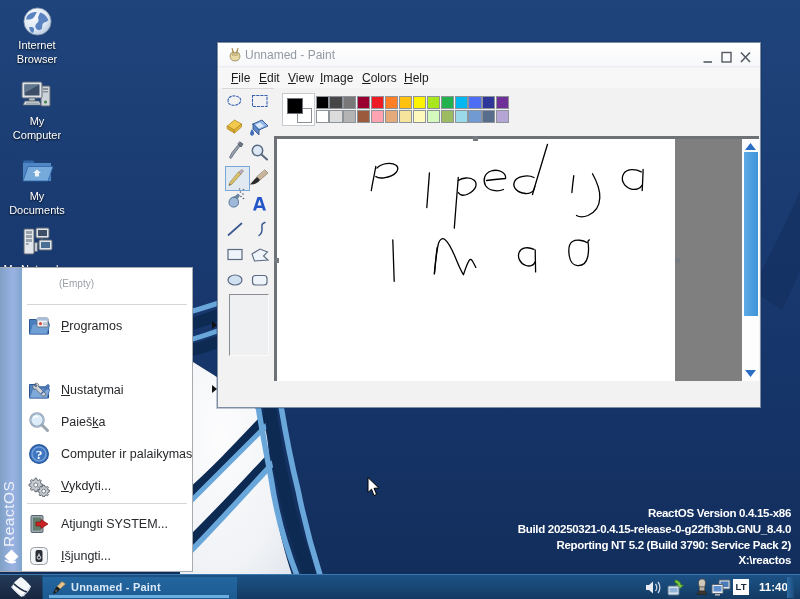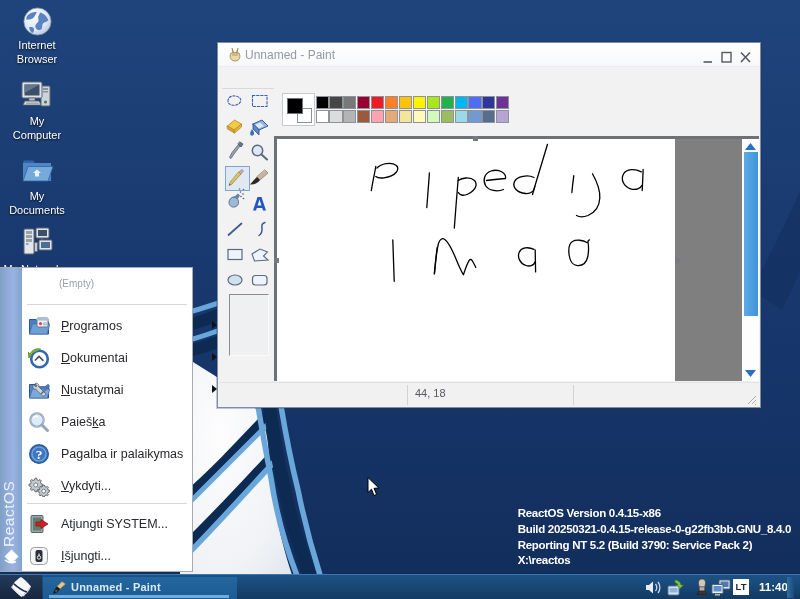--- a/index.html
+++ b/index.html
@@ -1,18 +1,18 @@
 <!DOCTYPE html>
 <html><head><meta charset="utf-8">
 <style>
 *{margin:0;padding:0;box-sizing:border-box}
 html,body{width:800px;height:599px;overflow:hidden;font-family:"Liberation Sans",sans-serif;position:relative;background:#16356b}
 .abs{position:absolute}
 #wall{left:0;top:0}
-#ver{right:9px;top:506px;text-align:left;color:#fff;font-size:11.5px;font-weight:bold;line-height:15.8px;letter-spacing:-0.3px}
+#ver{right:9px;top:506px;text-align:right;color:#fff;font-size:11.5px;font-weight:bold;line-height:15.8px;letter-spacing:-0.3px}
 .dicon{left:0;width:74px;text-align:center;color:#fff;font-size:11px;line-height:13.5px;text-shadow:0 1px 2px rgba(0,0,0,.85)}
 .dicon svg{display:block;margin:0 auto 3px auto}
 .sw{width:13.2px;height:13.4px;border:1px solid #8e9399}
 .mrow{position:absolute;left:0;width:224px;height:32px}
 .mrow .ic{position:absolute;left:28px;top:5px}
 .mrow .lb{position:absolute;left:61px;top:9px;font-size:12.5px;color:#26282b}
 .mrow .ar{position:absolute;right:7px;top:11px;width:0;height:0;border-left:5px solid #111;border-top:4.5px solid transparent;border-bottom:4.5px solid transparent}
 </style></head><body>
 <svg id="wall" class="abs" width="800" height="574" viewBox="0 0 800 574">
 <defs>
@@ -107,20 +107,28 @@
 <path d="M5,8 L11,8" stroke="#a08a50" stroke-width="0.8"></path>
 </svg>
 <span class="abs" style="left:27px;top:5px;font-size:12px;color:#939aa4">Unnamed - Paint</span>
 <svg class="abs" style="left:481px;top:4px" width="55" height="16" viewBox="0 0 55 16">
 <g stroke="#555b63" stroke-width="1.6" fill="none">
 <path d="M4.5,15 L13,15"></path>
 <rect x="23" y="5.5" width="9" height="9.5" stroke-width="1.4"></rect>
 <path d="M42,5.5 L51,15 M51,5.5 L42,15"></path>
 </g>
 </svg>
+</div>
+<div class="abs" style="left:0;top:25px;width:542px;height:20px;background:#f7f7f8;font-size:12px;color:#1c1c1c">
+<span class="abs" style="left:13px;top:3px"><u>F</u>ile</span>
+<span class="abs" style="left:41px;top:3px"><u>E</u>dit</span>
+<span class="abs" style="left:70px;top:3px"><u>V</u>iew</span>
+<span class="abs" style="left:102px;top:3px"><u>I</u>mage</span>
+<span class="abs" style="left:144px;top:3px"><u>C</u>olors</span>
+<span class="abs" style="left:186px;top:3px"><u>H</u>elp</span>
 </div>
 <div class="abs" style="left:4px;top:45px;width:52px;height:1px;background:#d8d8da"></div>
 
 <div class="abs" style="left:64px;top:50px;width:33px;height:33px;background:#fff;border:1px solid #c6c9cd"></div>
 <div class="abs" style="left:79px;top:65px;width:15px;height:15px;background:#fff;border:1px solid #8d9197"></div>
 <div class="abs" style="left:69px;top:55px;width:16px;height:16px;background:#000;border:1px solid #70747a"></div>
 <div class="sw abs" style="left:97.5px;top:53px;background:#000000"></div>
 <div class="sw abs" style="left:111.4px;top:53px;background:#464646"></div>
 <div class="sw abs" style="left:125.3px;top:53px;background:#787878"></div>
 <div class="sw abs" style="left:139.2px;top:53px;background:#990030"></div>
@@ -205,30 +213,20 @@
 <svg class="abs" style="left:3px;top:230px" width="11" height="8">
           <path d="M5.5,8 L11,1 L0,1 Z" fill="#2a6fc4"></path>
         </svg>
 </div>
 
 <div class="abs" style="left:196px;top:-3px;width:5px;height:5px;background:#767b82"></div>
 <div class="abs" style="left:398px;top:119px;width:5px;height:5px;background:#767b82"></div>
 <div class="abs" style="left:-3px;top:119px;width:5px;height:5px;background:#767b82"></div>
 </div>
 
-<div class="abs" style="left:1px;top:339px;width:540px;height:25px;background:#f1f1f2;border-top:1px solid #e2e2e4">
-<div class="abs" style="left:188px;top:2px;width:1px;height:20px;background:#cfd2d6"></div>
-<div class="abs" style="left:354px;top:2px;width:1px;height:20px;background:#cfd2d6"></div>
-<span class="abs" style="left:196px;top:4px;font-size:11px;color:#55595e">44, 18</span>
-<svg class="abs" style="right:2px;bottom:2px" width="10" height="10">
-        <g stroke="#aab0b6" stroke-width="1">
-          <path d="M9,1 L1,9 M9,5 L5,9 M9,9 L8,10"></path>
-        </g>
-      </svg>
-</div>
 
 <svg class="abs" style="left:59px;top:96px" width="398" height="242" viewBox="0 0 398 242">
 <g fill="none" stroke="#000" stroke-width="1.3" stroke-linecap="round" stroke-linejoin="round">
 <path d="M98.8,27.5 C97.5,35.0 95.5,44.0 94.3,51.6"></path>
 <path d="M99.9,29.1 C104.0,24.5 114.0,22.5 119.5,26.5 C123.0,30.5 119.0,37.0 107.0,38.8 C103.0,39.3 100.0,38.5 98.8,37.5"></path>
 <path d="M152.4,34.0 C151.6,46.0 150.6,58.5 149.8,68.5"></path>
 <path d="M181.3,38.5 C180.0,54.0 178.5,73.0 177.3,89.1"></path>
 <path d="M181.3,41.5 C185.0,38.8 193.0,37.5 197.5,41.5 C200.5,45.0 199.5,51.0 191.0,55.0 C187.0,56.8 183.0,56.5 181.3,53.5"></path>
 <path d="M209.5,41.5 C215.0,40.8 223.0,40.0 228.5,39.5 C229.5,34.0 222.0,29.5 214.0,32.0 C207.5,34.2 205.5,41.0 208.5,46.5 C211.5,51.8 220.5,53.0 226.5,50.5"></path>
 <path d="M257.0,38.5 C251.0,35.5 240.0,37.0 237.5,42.5 C235.0,48.5 240.5,54.0 248.5,54.5 C254.0,54.8 257.5,52.0 257.8,47.5"></path>
@@ -263,29 +261,20 @@
         <path d="M1.5,19 L4.5,9 L22,9 L19,19 Z" fill="#6f9fd4" stroke="#3f6faf" stroke-width="0.7"></path>
         <rect x="9" y="3" width="11" height="9" rx="1" fill="#eef3f9" stroke="#6a7684"></rect>
         <rect x="9" y="3" width="11" height="2.6" fill="#a8bdd8"></rect>
         <circle cx="12.5" cy="8.6" r="1.6" fill="#d84a3a"></circle>
         <rect x="15" y="7.5" width="4" height="1" fill="#9aa8ba"></rect>
         <rect x="15" y="9.3" width="4" height="1" fill="#9aa8ba"></rect>
       </svg>
 <span class="lb"><u>P</u>rogramos</span>
       <span class="ar"></span>
     </div>
-<div class="mrow" style="top:74px">
-<svg class="ic" width="22" height="22" viewBox="0 0 22 22">
-        <circle cx="11.5" cy="12" r="8.3" fill="#fff" stroke="#3465b0" stroke-width="2.6"></circle>
-        <path d="M7,13.5 L11,9.5 L15.5,13.8" stroke="#44506a" stroke-width="1.7" fill="none"></path>
-        <path d="M13,2.2 C8.5,0.8 3.8,2.8 2.2,7 L4.6,7.6 L0.8,11 L0.4,5.2 L2.2,7" fill="#7ab440" stroke="#4f8a20" stroke-width="0.8"></path>
-      </svg>
-<span class="lb"><u>D</u>okumentai</span>
-      <span class="ar"></span>
-    </div>
 <div class="mrow" style="top:138px">
 <svg class="ic" width="22" height="22" viewBox="0 0 22 22">
         <circle cx="9" cy="9" r="6.7" fill="#dcecf8" stroke="#8a9cb0" stroke-width="2"></circle>
         <circle cx="9" cy="9" r="6.7" fill="none" stroke="#b8c8da" stroke-width="0.8"></circle>
         <path d="M14,14 L19.5,19.5" stroke="#9aa5b2" stroke-width="3" stroke-linecap="round"></path>
         <path d="M5.5,7 C6.5,5.5 8.5,5 10,5.8" stroke="#fff" stroke-width="1.4" fill="none"></path>
       </svg>
 <span class="lb">Paieš<u>k</u>a</span>
     </div>
 <div class="mrow" style="top:106px">
@@ -298,21 +287,21 @@
 <span class="lb"><u>N</u>ustatymai</span>
       <span class="ar"></span>
     </div>
 <div class="mrow" style="top:170px">
 <svg class="ic" width="22" height="22" viewBox="0 0 22 22">
         <circle cx="11" cy="11" r="9.3" fill="#3f77c2"></circle>
         <circle cx="11" cy="11" r="9.3" fill="none" stroke="#2a5a9f" stroke-width="1.4"></circle>
         <circle cx="11" cy="11" r="7" fill="none" stroke="#7fa8dc" stroke-width="1.2"></circle>
         <text x="11" y="15.8" font-size="13.5" font-weight="bold" fill="#fff" text-anchor="middle" font-family="Liberation Serif, serif">?</text>
       </svg>
-<span class="lb">Pagalba ir palaikymas</span>
+<span class="lb">Computer ir palaikymas</span>
     </div>
 <div class="mrow" style="top:202px">
 <svg class="ic" width="22" height="22" viewBox="0 0 22 22">
         <g fill="#c3c9d1" stroke="#60666e" stroke-width="1">
           <path d="M7,3.2 L8.6,3.2 L9,4.8 L10.6,5.5 L12,4.6 L13.2,5.8 L12.4,7.2 L13,8.8 L14.6,9.2 L14.6,10.8 L13,11.2 L12.3,12.8 L13.2,14.2 L12,15.4 L10.6,14.5 L9,15.2 L8.6,16.8 L7,16.8 L6.6,15.2 L5,14.5 L3.6,15.4 L2.4,14.2 L3.3,12.8 L2.6,11.2 L1,10.8 L1,9.2 L2.6,8.8 L3.2,7.2 L2.4,5.8 L3.6,4.6 L5,5.5 L6.6,4.8 Z"></path>
           <path d="M15,10.2 L16.4,10.2 L16.8,11.6 L18.2,12.2 L19.4,11.4 L20.4,12.4 L19.7,13.6 L20.2,15 L21.6,15.4 L21.6,16.8 L20.2,17.2 L19.6,18.6 L20.4,19.8 L19.4,20.8 L18.2,20 L16.8,20.6 L16.4,22 L15,22 L14.6,20.6 L13.2,20 L12,20.8 L11,19.8 L11.8,18.6 L11.2,17.2 L9.8,16.8 L9.8,15.4 L11.2,15 L11.7,13.6 L11,12.4 L12,11.4 L13.2,12.2 L14.6,11.6 Z"></path>
         </g>
         <circle cx="7.8" cy="10" r="2" fill="#fff" stroke="#60666e" stroke-width="0.8"></circle>
         <circle cx="15.7" cy="16.1" r="1.9" fill="#fff" stroke="#60666e" stroke-width="0.8"></circle>
       </svg>

